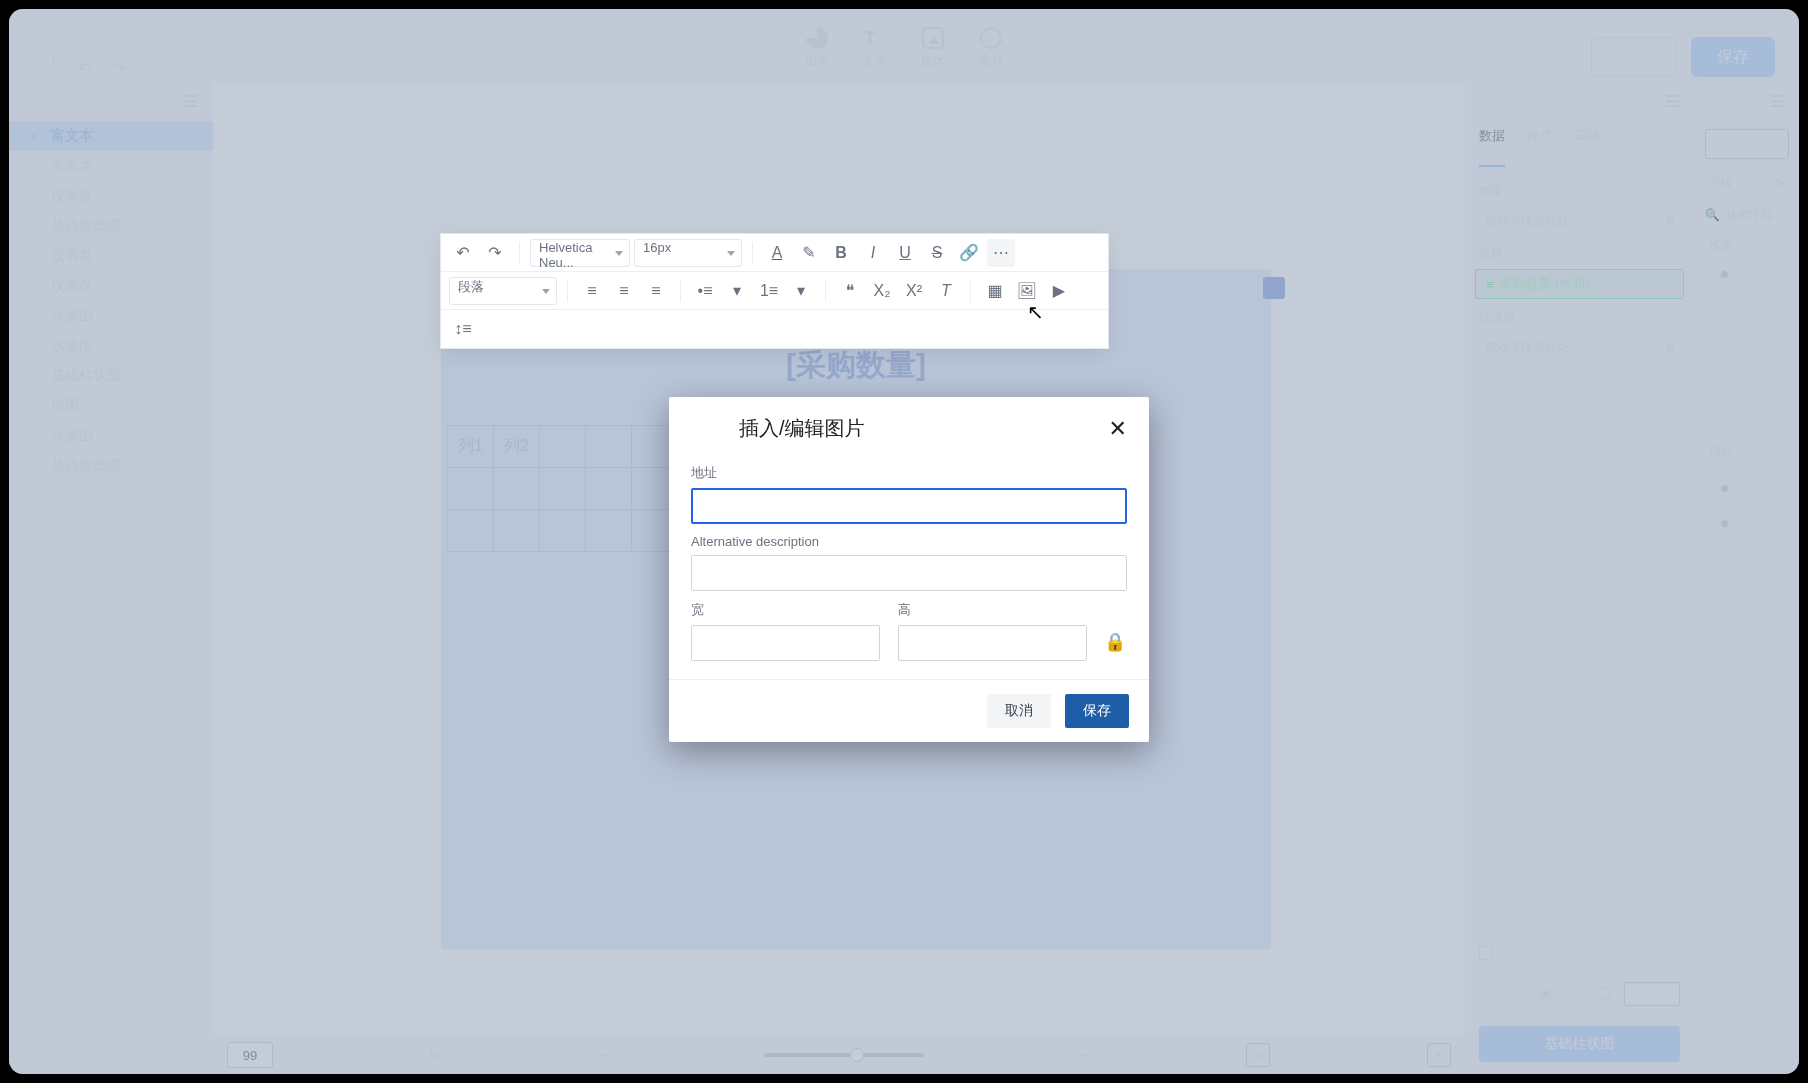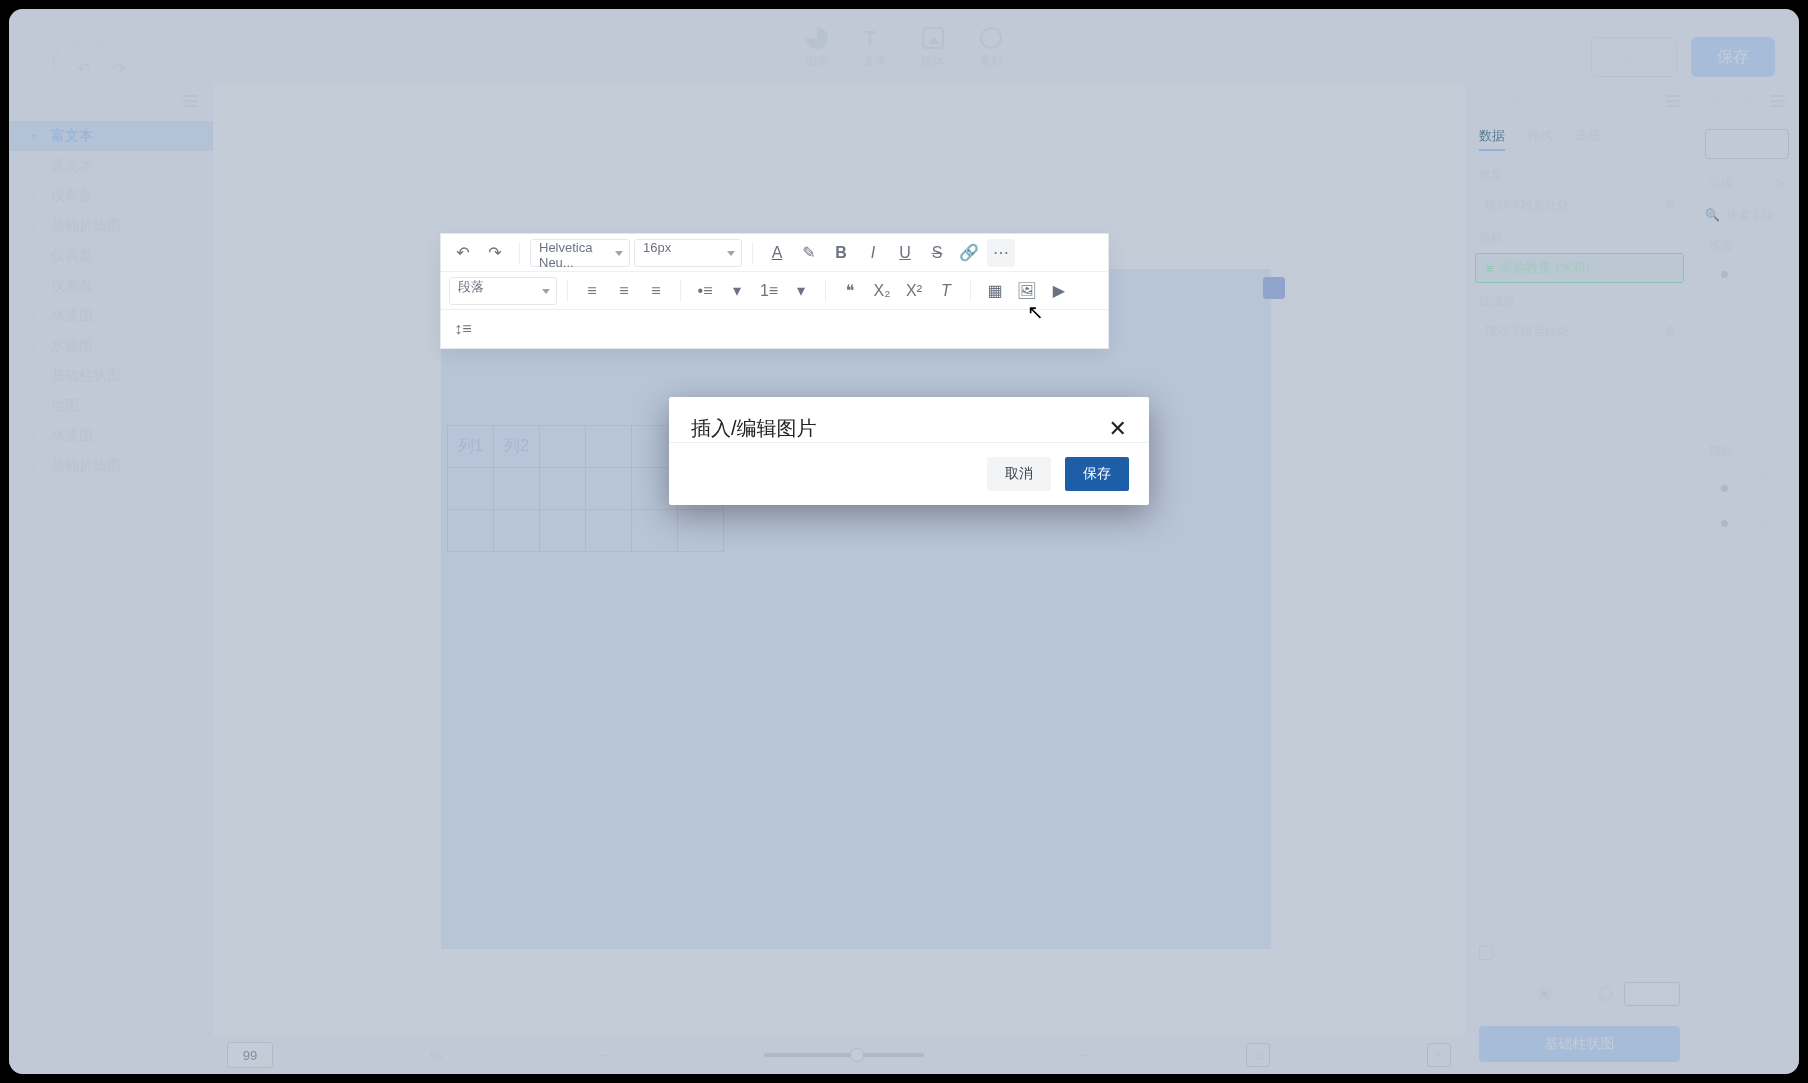--- a/index.html
+++ b/index.html
@@ -62,42 +62,42 @@
   .slider .knob{position:absolute;left:54%;top:-5px;width:14px;height:14px;border-radius:50%;background:#fff;border:1px solid #cbd5e1;}
   .sq-btn{width:24px;height:24px;border:1px solid #cbd5e1;border-radius:3px;display:flex;align-items:center;justify-content:center;}
 
   
   .right-panel{position:absolute;right:0;top:74px;bottom:0;width:334px;display:flex;}
   .rp-left{width:230px;border-right:1px solid rgba(226,232,240,.3);display:flex;flex-direction:column;}
   .rp-right{flex:1;display:flex;flex-direction:column;}
   .rp-header{height:36px;display:flex;align-items:center;justify-content:space-between;padding:0 14px;color:#f1f5f9;font-size:15px;}
   .rp-tabs{display:flex;gap:22px;padding:8px 14px 6px;font-size:13px;}
   .rp-tabs span{color:#e2e8f0;}
-  .rp-tabs span.active{color:#0c4a6e;border-bottom:2px solid #93c5fd;padding-bottom:4px;}
+  .rp-tabs span.active{color:#737373;border-bottom:2px solid #93c5fd;padding-bottom:20px;}
   .rp-section-label{padding:10px 14px 6px;font-size:12px;color:#e2e8f0;}
   .drop-area{margin:0 10px;height:30px;border-radius:3px;background:rgba(255,255,255,.06);display:flex;align-items:center;padding:0 10px;color:#e2e8f0;font-size:12px;position:relative;}
   .chip{margin:0 10px;height:30px;border:1px solid #86efac;border-radius:3px;background:rgba(134,239,172,.1);display:flex;align-items:center;padding:0 10px;color:#bbf7d0;font-size:13px;gap:6px;}
   .gear{position:absolute;right:8px;color:#e2e8f0;font-size:12px;}
   .rp-bottom{margin-top:auto;padding:12px 14px;}
   .chk-row{display:flex;align-items:center;gap:8px;color:#f1f5f9;font-size:13px;margin-bottom:14px;}
   .fakechk{width:14px;height:14px;border:1px solid #e2e8f0;border-radius:2px;}
   .radio-row{display:flex;align-items:center;gap:12px;color:#f1f5f9;font-size:13px;margin-bottom:14px;}
   .fakeradio{width:14px;height:14px;border-radius:50%;border:1px solid #e2e8f0;display:inline-flex;align-items:center;justify-content:center;}
   .fakeradio.on:after{content:"";width:7px;height:7px;border-radius:50%;background:#e2e8f0;}
   .small-input{width:56px;height:24px;border:1px solid #cbd5e1;border-radius:3px;background:rgba(255,255,255,.4);}
   .update-btn{width:100%;height:36px;background:#bfdbfe;color:#fff;border-radius:4px;display:flex;align-items:center;justify-content:center;font-size:14px;}
   .ds-select{margin:10px 10px 6px;height:30px;border:1px solid #cbd5e1;border-radius:3px;display:flex;align-items:center;padding:0 10px;color:#f1f5f9;font-size:13px;background:rgba(255,255,255,.06);}
   .field-search{margin:4px 10px;height:26px;display:flex;align-items:center;gap:6px;color:#e2e8f0;font-size:12px;}
   .field-group-label{padding:6px 14px;font-size:12px;color:#e2e8f0;}
   .field-item{padding:4px 14px 4px 26px;font-size:13px;color:#f1f5f9;display:flex;align-items:center;gap:6px;}
   .tiny-dot{width:7px;height:7px;border-radius:50%;background:#cbd5e1;}
 
   
   .modal{position:absolute;left:660px;top:388px;width:480px;background:#fff;border-radius:2px;box-shadow:0 10px 34px rgba(0,0,0,.35);z-index:80;}
-  .modal-title-row{display:flex;align-items:center;justify-content:space-between;padding:18px 22px 0;}
+  .modal-title-row{display:flex;align-items:center;justify-content:space-between;padding:18px 22px 0;margin-left:48px;}
   .modal-title{font-size:20px;color:#222;}
   .modal-close{font-size:22px;color:#222;cursor:pointer;}
   .modal-body{padding:12px 22px 18px;}
   .f-label{font-size:13px;color:#6b7280;margin:10px 0 6px;}
   .f-input{width:100%;height:36px;border:1px solid #cfd4dc;border-radius:2px;padding:0 8px;font-size:14px;}
   .f-input.focus{border:2px solid #2563eb;}
   .wh-row{display:flex;gap:18px;align-items:flex-end;}
   .wh-col{flex:1;}
   .lock{font-size:18px;color:#111;margin-bottom:8px;}
   .modal-footer{border-top:1px solid #eceff3;padding:14px 20px;display:flex;justify-content:flex-end;gap:14px;}
@@ -342,20 +342,21 @@
       <div class="rte-btn">🖼</div>
       <div class="rte-btn">▶</div>
     </div>
     <div class="rte-row" style="border-bottom:none">
       <div class="rte-btn">↕≡</div>
     </div>
   </div>
 
   <div class="rte-content">
     <div class="float-badge"></div>
+    <div class="rte-heading">[采购数量]</div>
     <table class="rte-table">
       <tbody>
           <tr id="rte-header-row">
             <td>列1</td>
             <td>列2</td>
             <td></td>
             <td></td>
             <td></td>
             <td>列6</td>
           </tr>
@@ -377,20 +378,37 @@
           </tr>
     </tbody>
       </table>
   </div>
 
   <div class="modal">
     <div class="modal-title-row">
       <div class="modal-title">插入/编辑图片</div>
       <div class="modal-close">✕</div>
     </div>
+    <div class="modal-body">
+      <div class="f-label">地址</div>
+      <input class="f-input focus" style="">
+      <div class="f-label">Alternative description</div>
+      <input class="f-input" style="">
+      <div class="wh-row">
+        <div class="wh-col">
+          <div class="f-label">宽</div>
+          <input class="f-input" style="">
+        </div>
+        <div class="wh-col">
+          <div class="f-label">高</div>
+          <input class="f-input" style="">
+        </div>
+        <div class="lock">🔒</div>
+      </div>
+    </div>
     <div class="modal-footer">
       <div class="m-btn cancel">取消</div>
       <div class="m-btn save">保存</div>
     </div>
   </div>
 
   <div class="cursor">↖</div>
 
 </div>
 

